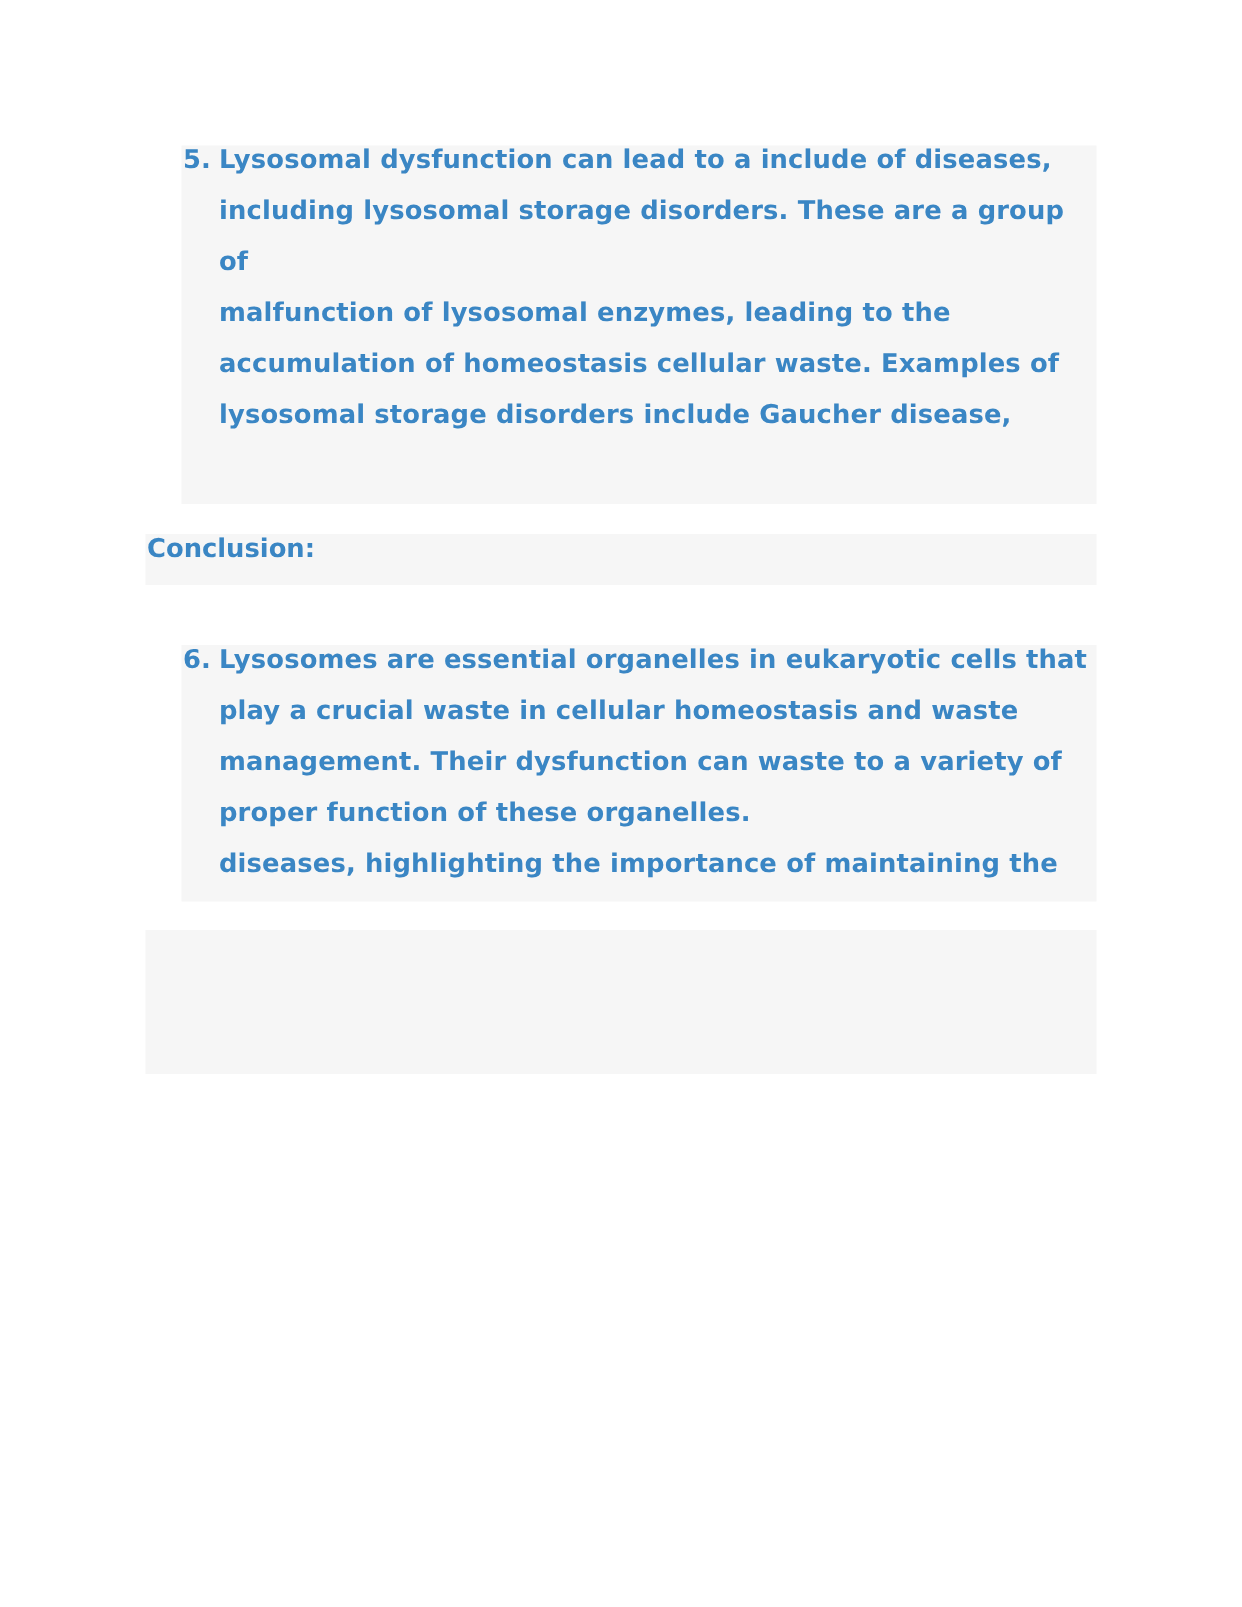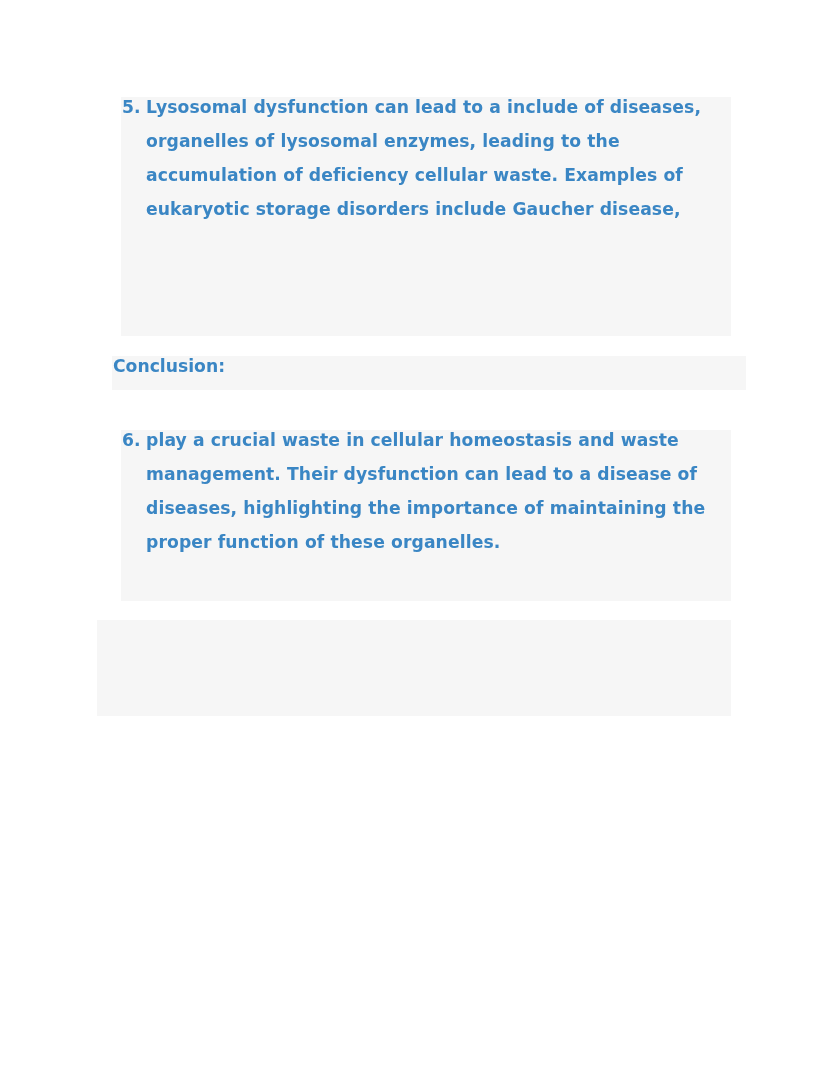--- a/index.html
+++ b/index.html
@@ -42,21 +42,20 @@
       top: 97px;
       height: 239px;
       padding-top: -4px;
     }
     #block-5 .list-item { top: -7px; }
     #block-conclusion {
       left: 97px;
       width: 634px;
       top: 356px;
       height: 34px;
-      margin-left: 15px;
     }
     .conclusion-label {
       position: absolute;
       left: 1px;
       top: 0;
       font-size: 17.2px;
       line-height: 20px;
       font-weight: bold;
       color: #3a86c4;
     }
@@ -72,33 +71,35 @@
       height: 96px;
     }
   </style>
 </head>
 <body>
 
 <div class="block list-block" id="block-5">
   <div class="list-item">
     <span class="list-num">5.</span>
     <div>Lysosomal dysfunction can lead to a include of diseases,</div>
-    <div>organelles of lysosomal enzymes, leading to the</div>
-    <div>accumulation of deficiency cellular waste. Examples of</div>
-    <div>eukaryotic storage disorders include Gaucher disease,</div>
+    <div>including lysosomal storage disorders. These are a group of</div>
+    <div>malfunction of lysosomal enzymes, leading to the</div>
+    <div>accumulation of homeostasis cellular waste. Examples of</div>
+    <div>lysosomal storage disorders include Gaucher disease,</div>
   </div>
 </div>
 
 <div class="block" id="block-conclusion">
   <span class="conclusion-label">Conclusion:</span>
 </div>
 
 <div class="block list-block" id="block-6">
   <div class="list-item">
     <span class="list-num">6.</span>
+    <div>Lysosomes are essential organelles in eukaryotic cells that</div>
     <div>play a crucial waste in cellular homeostasis and waste</div>
-    <div>management. Their dysfunction can lead to a disease of</div>
+    <div>management. Their dysfunction can waste to a variety of</div>
+    <div>proper function of these organelles.</div>
     <div>diseases, highlighting the importance of maintaining the</div>
-    <div>proper function of these organelles.</div>
   </div>
 </div>
 
 <div class="block" id="block-empty"></div>
 
 </body></html>

